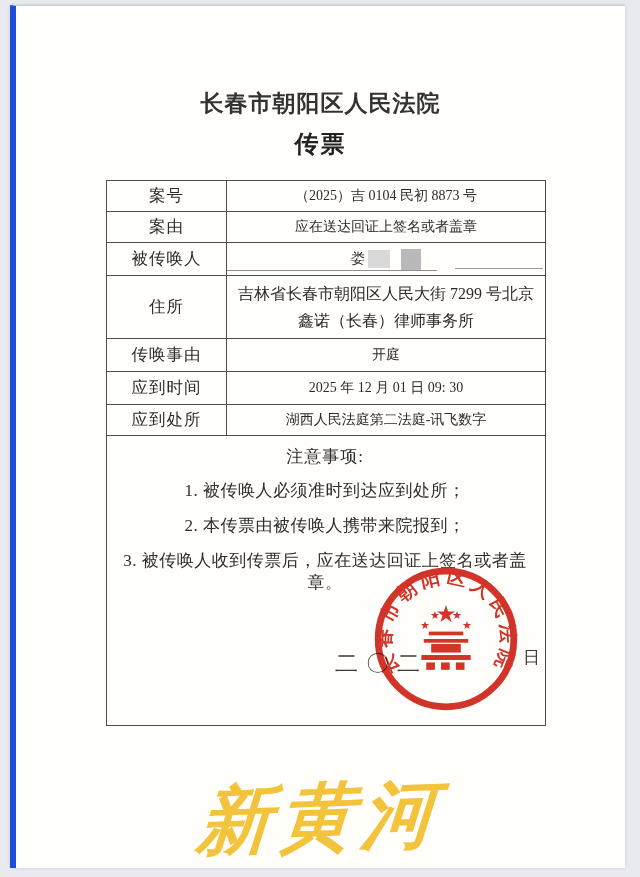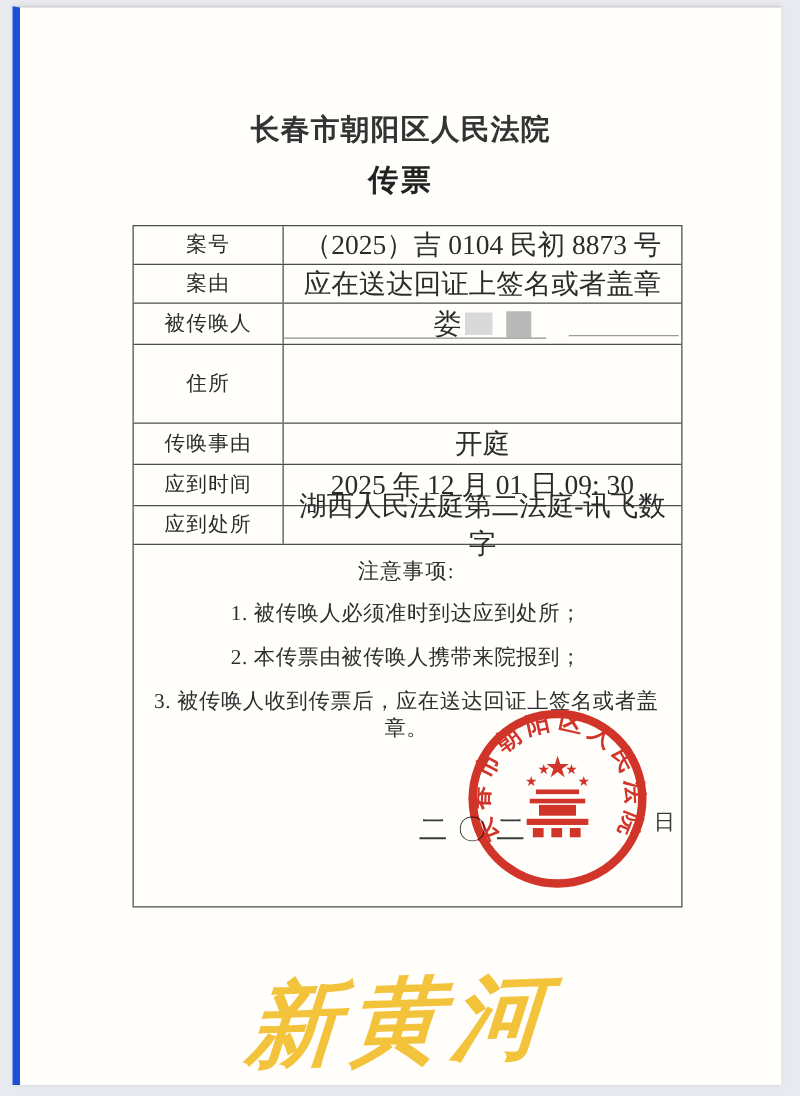--- a/index.html
+++ b/index.html
@@ -50,21 +50,21 @@
     width: 120px;
     border-right: 1px solid #4d4d4d;
     display: flex; align-items: center; justify-content: center;
     font-size: 16.5px;
     letter-spacing: 1px;
     color: #2b2b2b;
   }
   .t-value {
     flex: 1;
     display: flex; align-items: center; justify-content: center;
-    font-size: 22px;
+    font-size: 14px;
     text-align: center;
     color: #2b2b2b;
     position: relative;
     padding: 0 4px;
   }
   .h31 { height: 31px; } .h32 { height: 33px; } .h63 { height: 63px; }
   .addr { font-size: 16px; line-height: 27px; }
   .name-wrap { display: inline-flex; align-items: center; gap: 3px; }
   .redact-1 { width: 22px; height: 18px; background: #d9d9d9; }
   .redact-2 { width: 20px; height: 21px; background: #b9b9b9; margin-left: 8px; }
@@ -139,20 +139,21 @@
           <span class="redact-1"></span>
           <span class="redact-2"></span>
         </span>
         <span class="name-line-a"></span>
         <span class="name-line-b"></span>
       </div>
     </div>
 
     <div class="t-row h63">
       <div class="t-label">住所</div>
+      <div class="t-value addr">吉林省长春市朝阳区人民大街 7299 号北京鑫诺（长春）律师事务所</div>
     </div>
 
     <div class="t-row h32">
       <div class="t-label">传唤事由</div>
       <div class="t-value">开庭</div>
     </div>
 
     <div class="t-row h32">
       <div class="t-label">应到时间</div>
       <div class="t-value">2025 年 12 月 01 日 09: 30</div>

